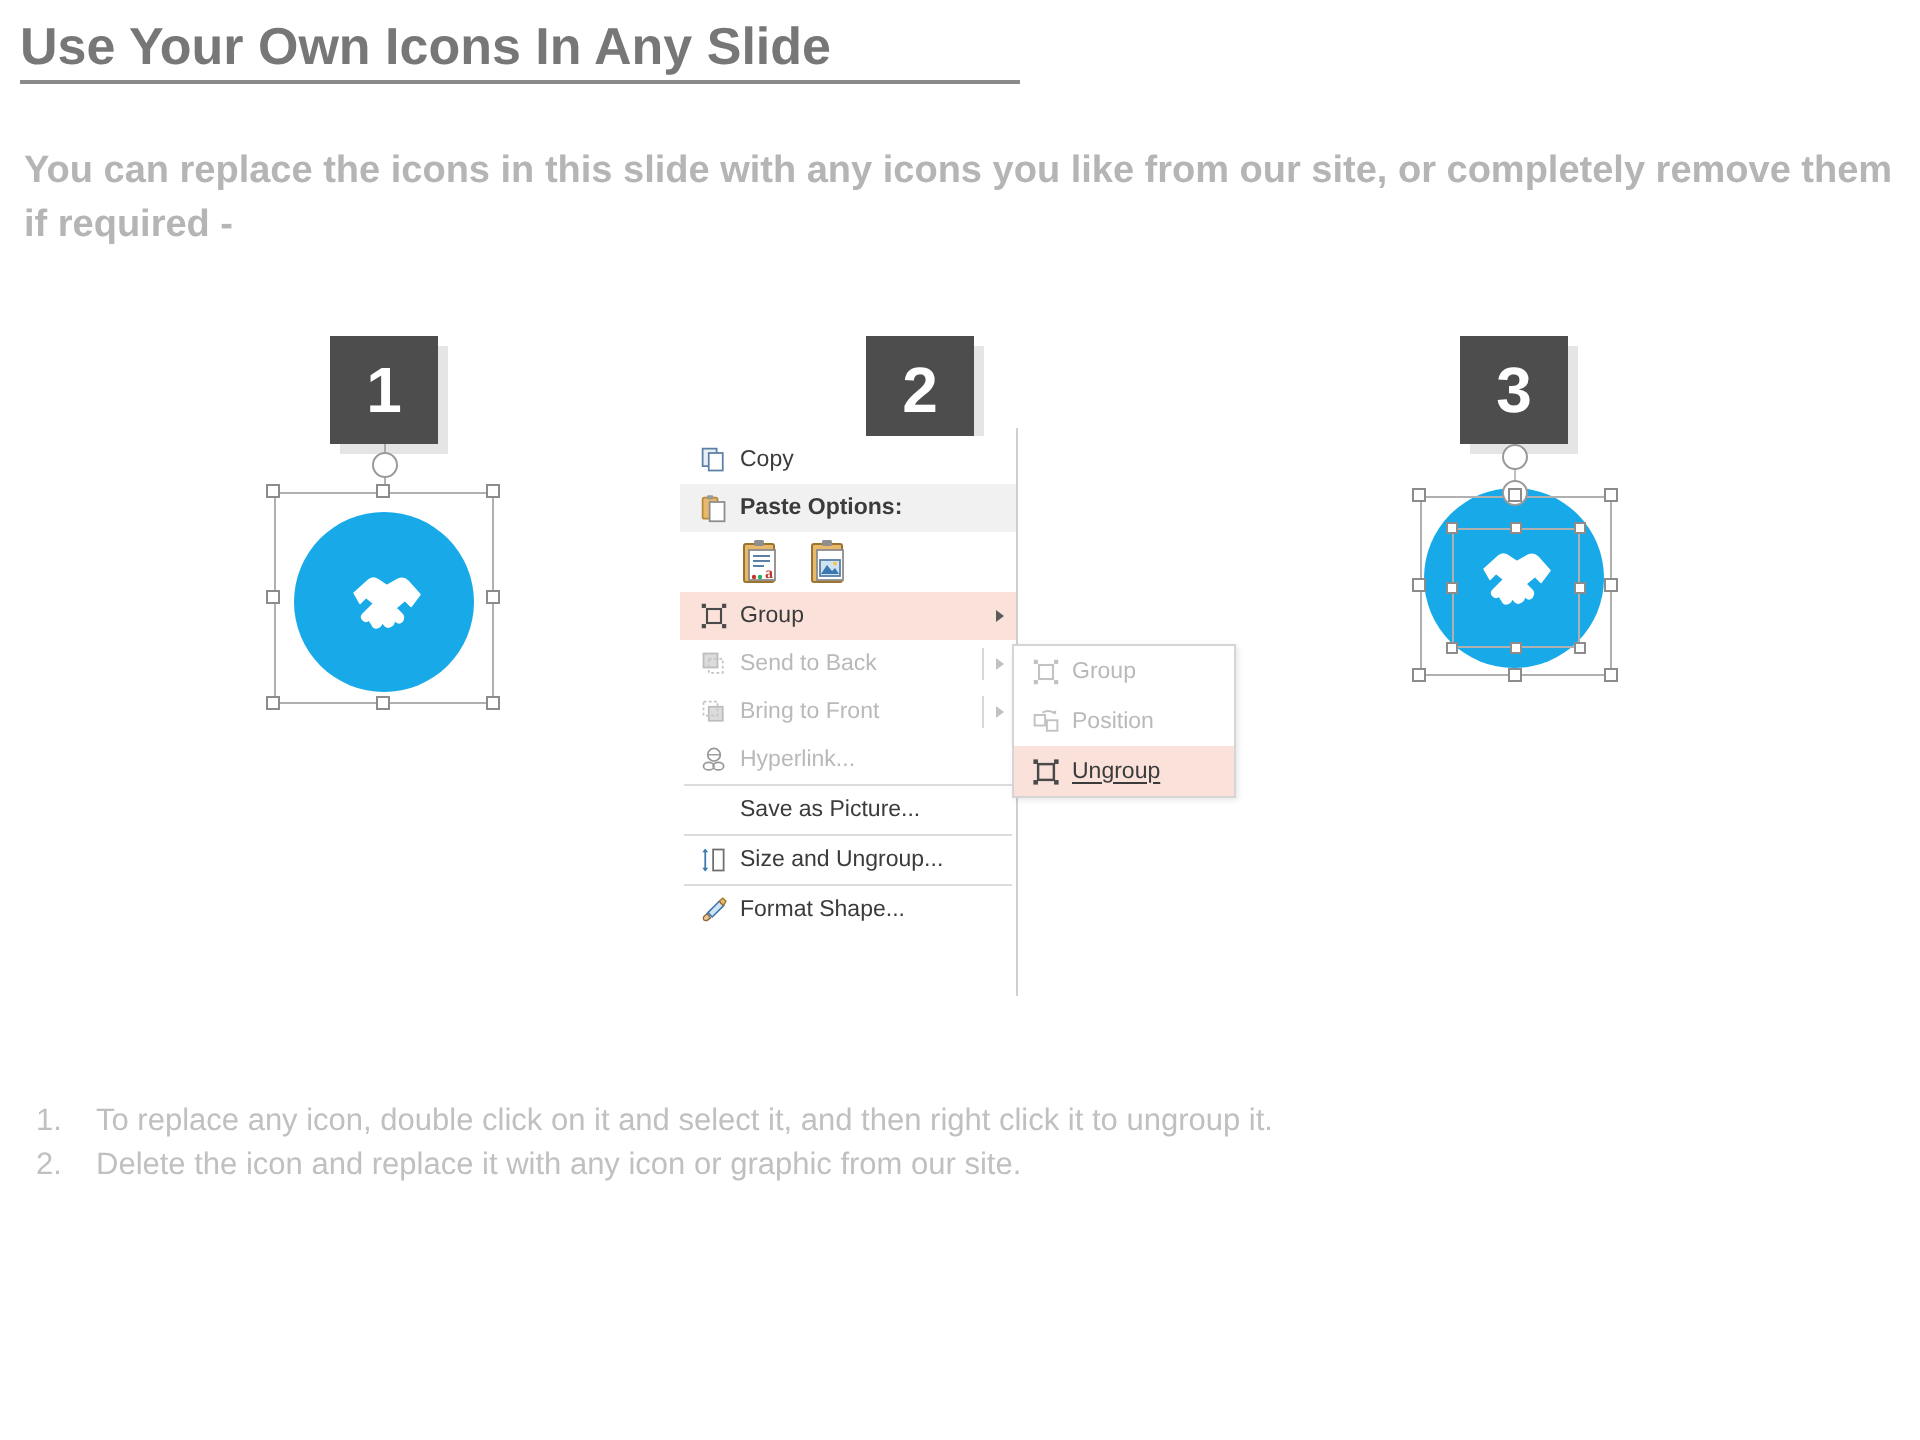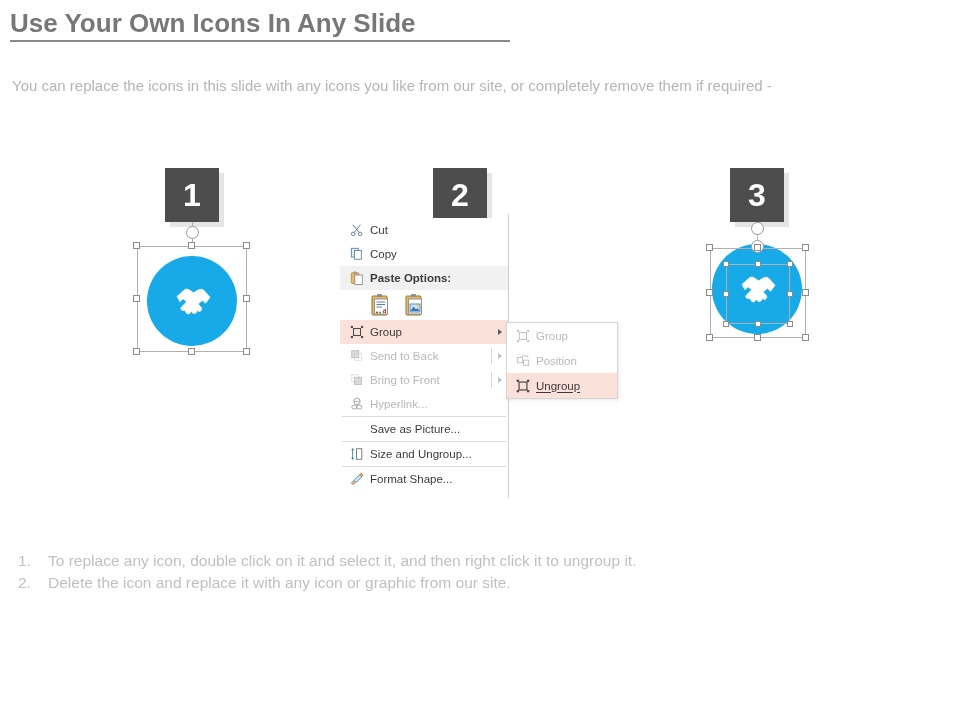--- a/index.html
+++ b/index.html
@@ -32,24 +32,24 @@
     top: 40px;
     width: 500px;
     height: 2px;
     background: #8a8a8a;
   }
   #slide-subtitle {
     position: absolute;
     left: 12px;
     top: 72px;
     width: 942px;
-    font-size: 15px;
+    font-size: 19px;
     line-height: 27px;
     color: #b5b5b5;
-    font-weight: normal;
+    font-weight: bold;
   }
 
   
   .num-badge {
     position: absolute;
     width: 54px;
     height: 54px;
     background: #4d4d4d;
     color: #ffffff;
     font-size: 32px;
@@ -260,31 +260,20 @@
 <div class="sel-handle" style="left:243px; top:348px;"></div>
 
 <div class="num-badge" style="left:433px; top:168px;">
   <span>2</span>
 </div>
 
 <div id="menu-right-rule"></div>
 
 <div id="context-menu">
 
-  <div class="menu-item">
-    <span class="mi-icon">
-      <svg width="14" height="14" viewBox="0 0 16 16">
-        <circle cx="3.6" cy="12.4" r="2" fill="none" stroke="#5b7fa6" stroke-width="1.1"></circle>
-        <circle cx="11.6" cy="12.4" r="2" fill="none" stroke="#5b7fa6" stroke-width="1.1"></circle>
-        <line x1="4.6" y1="11" x2="12" y2="2" stroke="#5b7fa6" stroke-width="1.1"></line>
-        <line x1="10.6" y1="11" x2="3.2" y2="2" stroke="#5b7fa6" stroke-width="1.1"></line>
-      </svg>
-    </span>
-    <span class="mi-label">Cut</span>
-  </div>
 
   <div class="menu-item">
     <span class="mi-icon">
       <svg width="14" height="14" viewBox="0 0 16 16">
         <rect x="1.5" y="1.5" width="8" height="10" fill="#e8eef5" stroke="#5b7fa6" stroke-width="1"></rect>
         <rect x="5" y="4" width="8" height="10" fill="#ffffff" stroke="#5b7fa6" stroke-width="1"></rect>
       </svg>
     </span>
     <span class="mi-label">Copy</span>
   </div>

